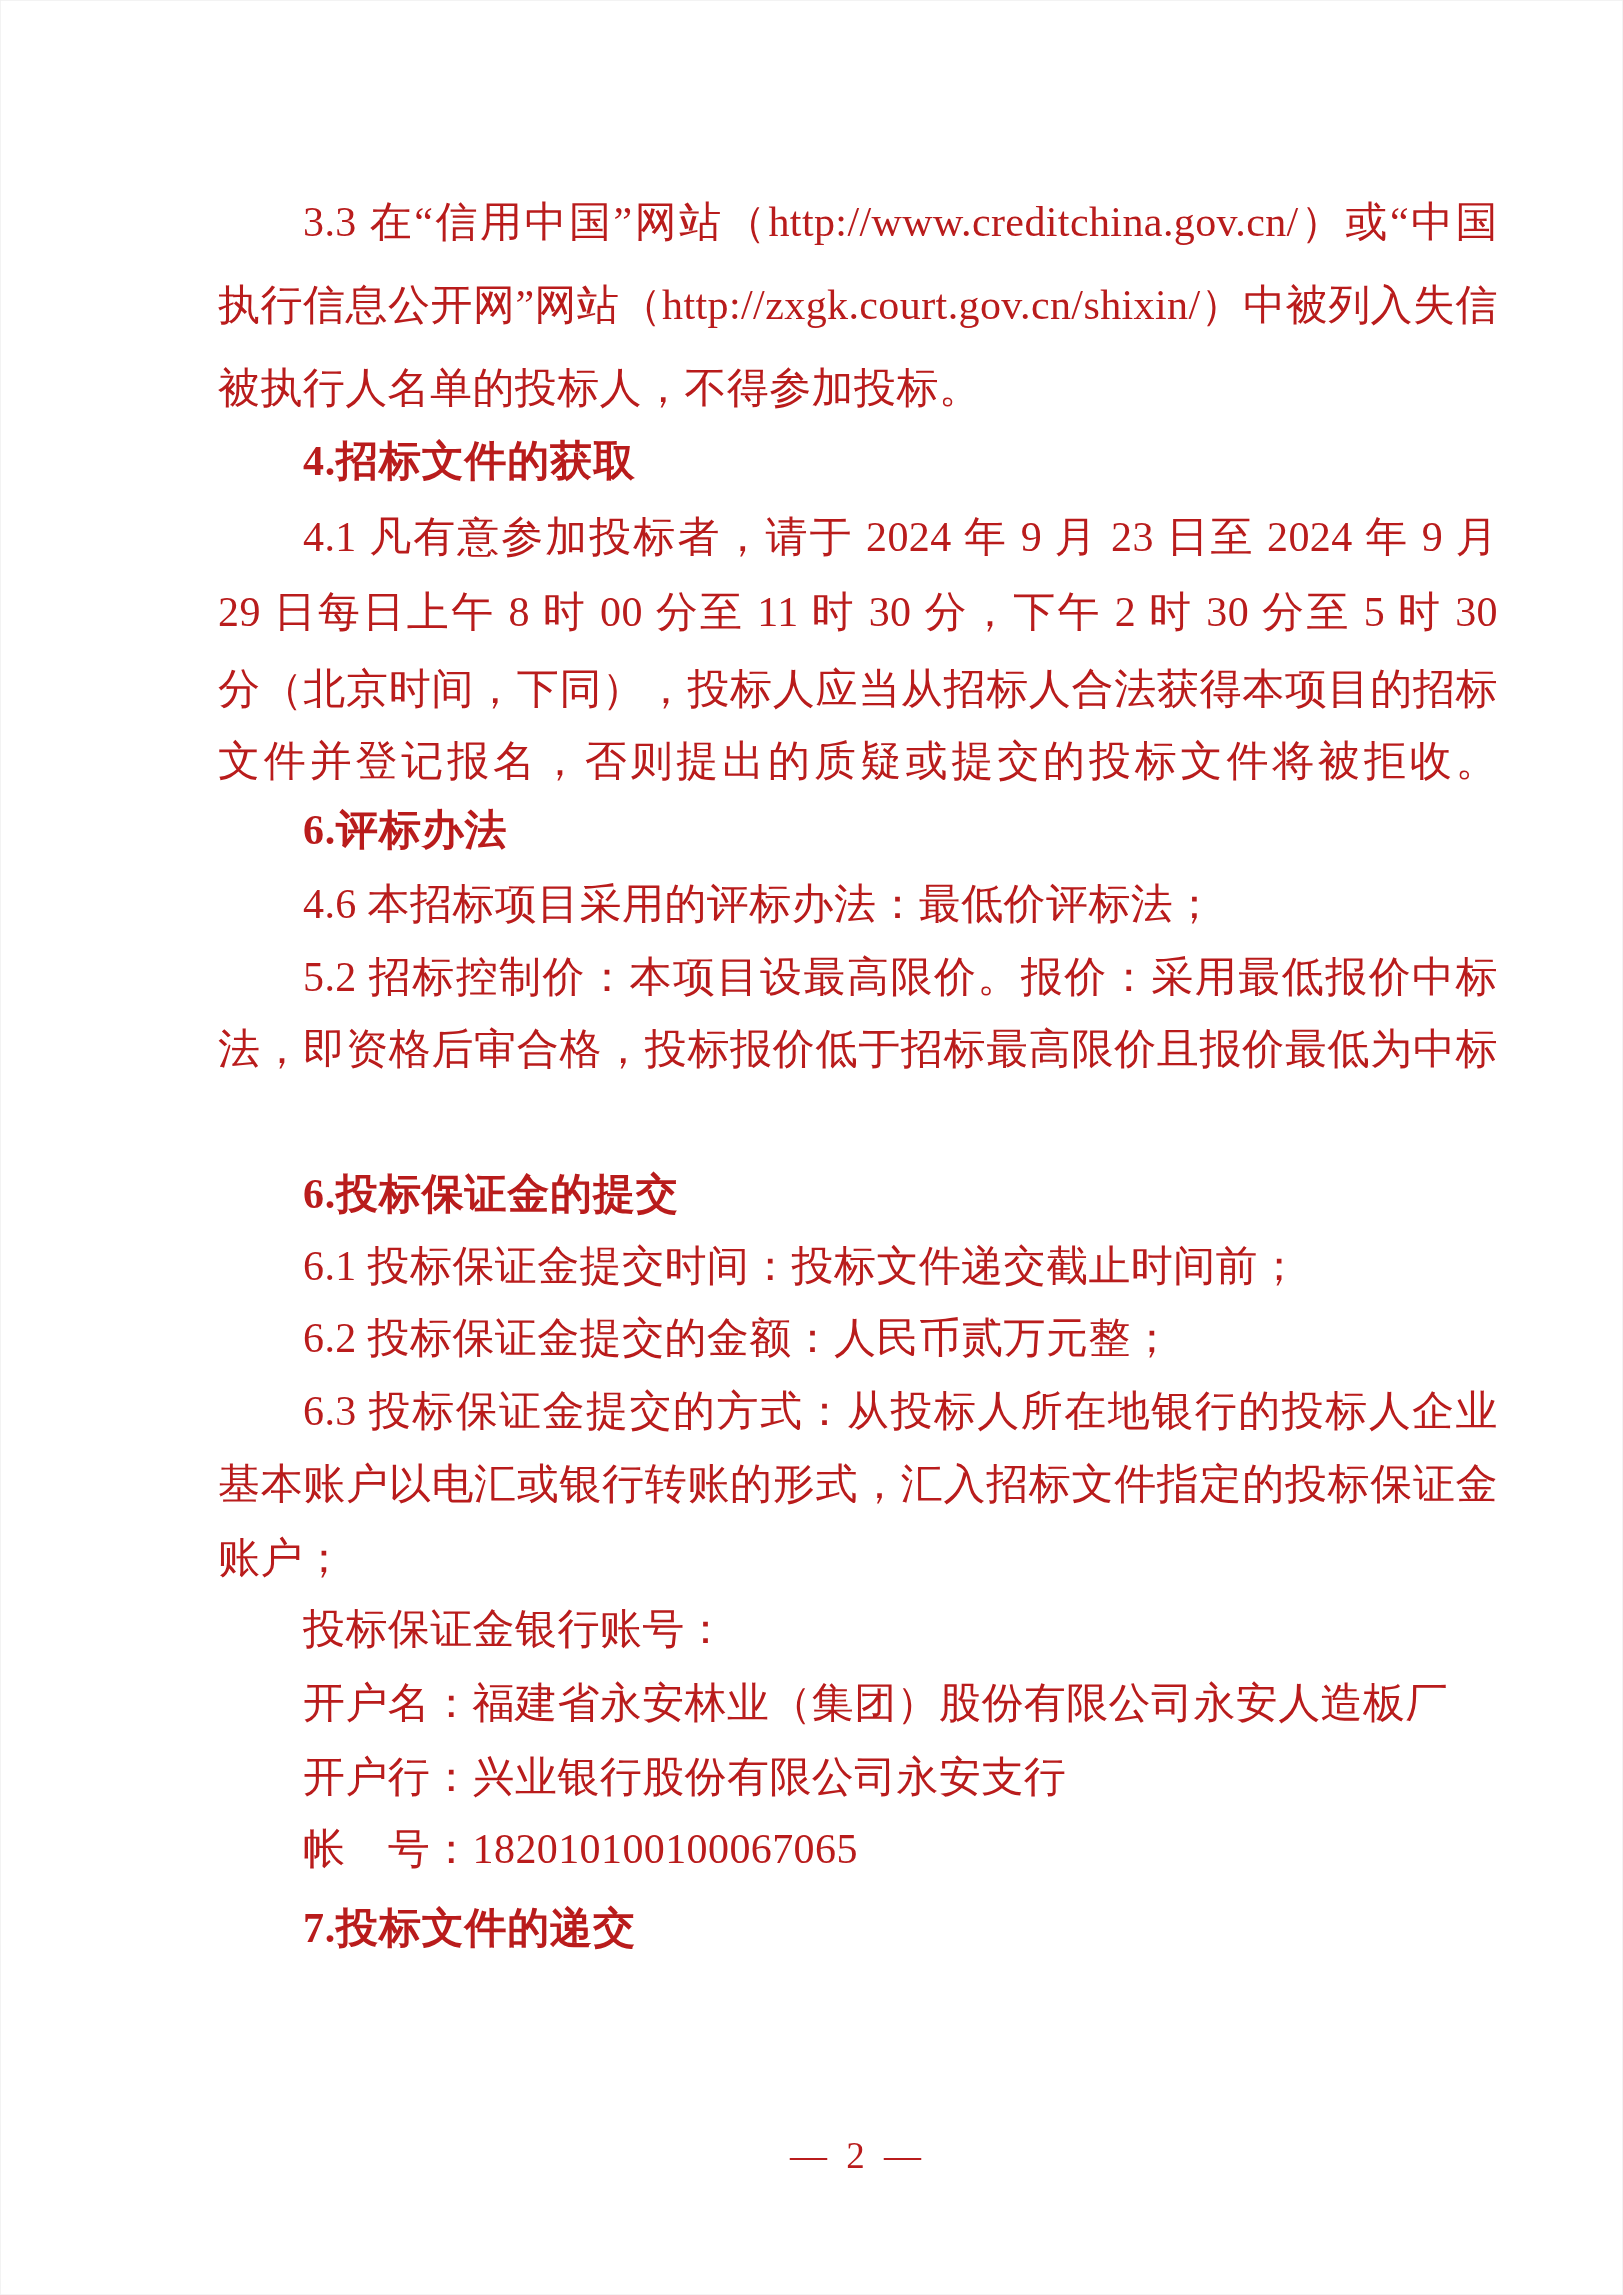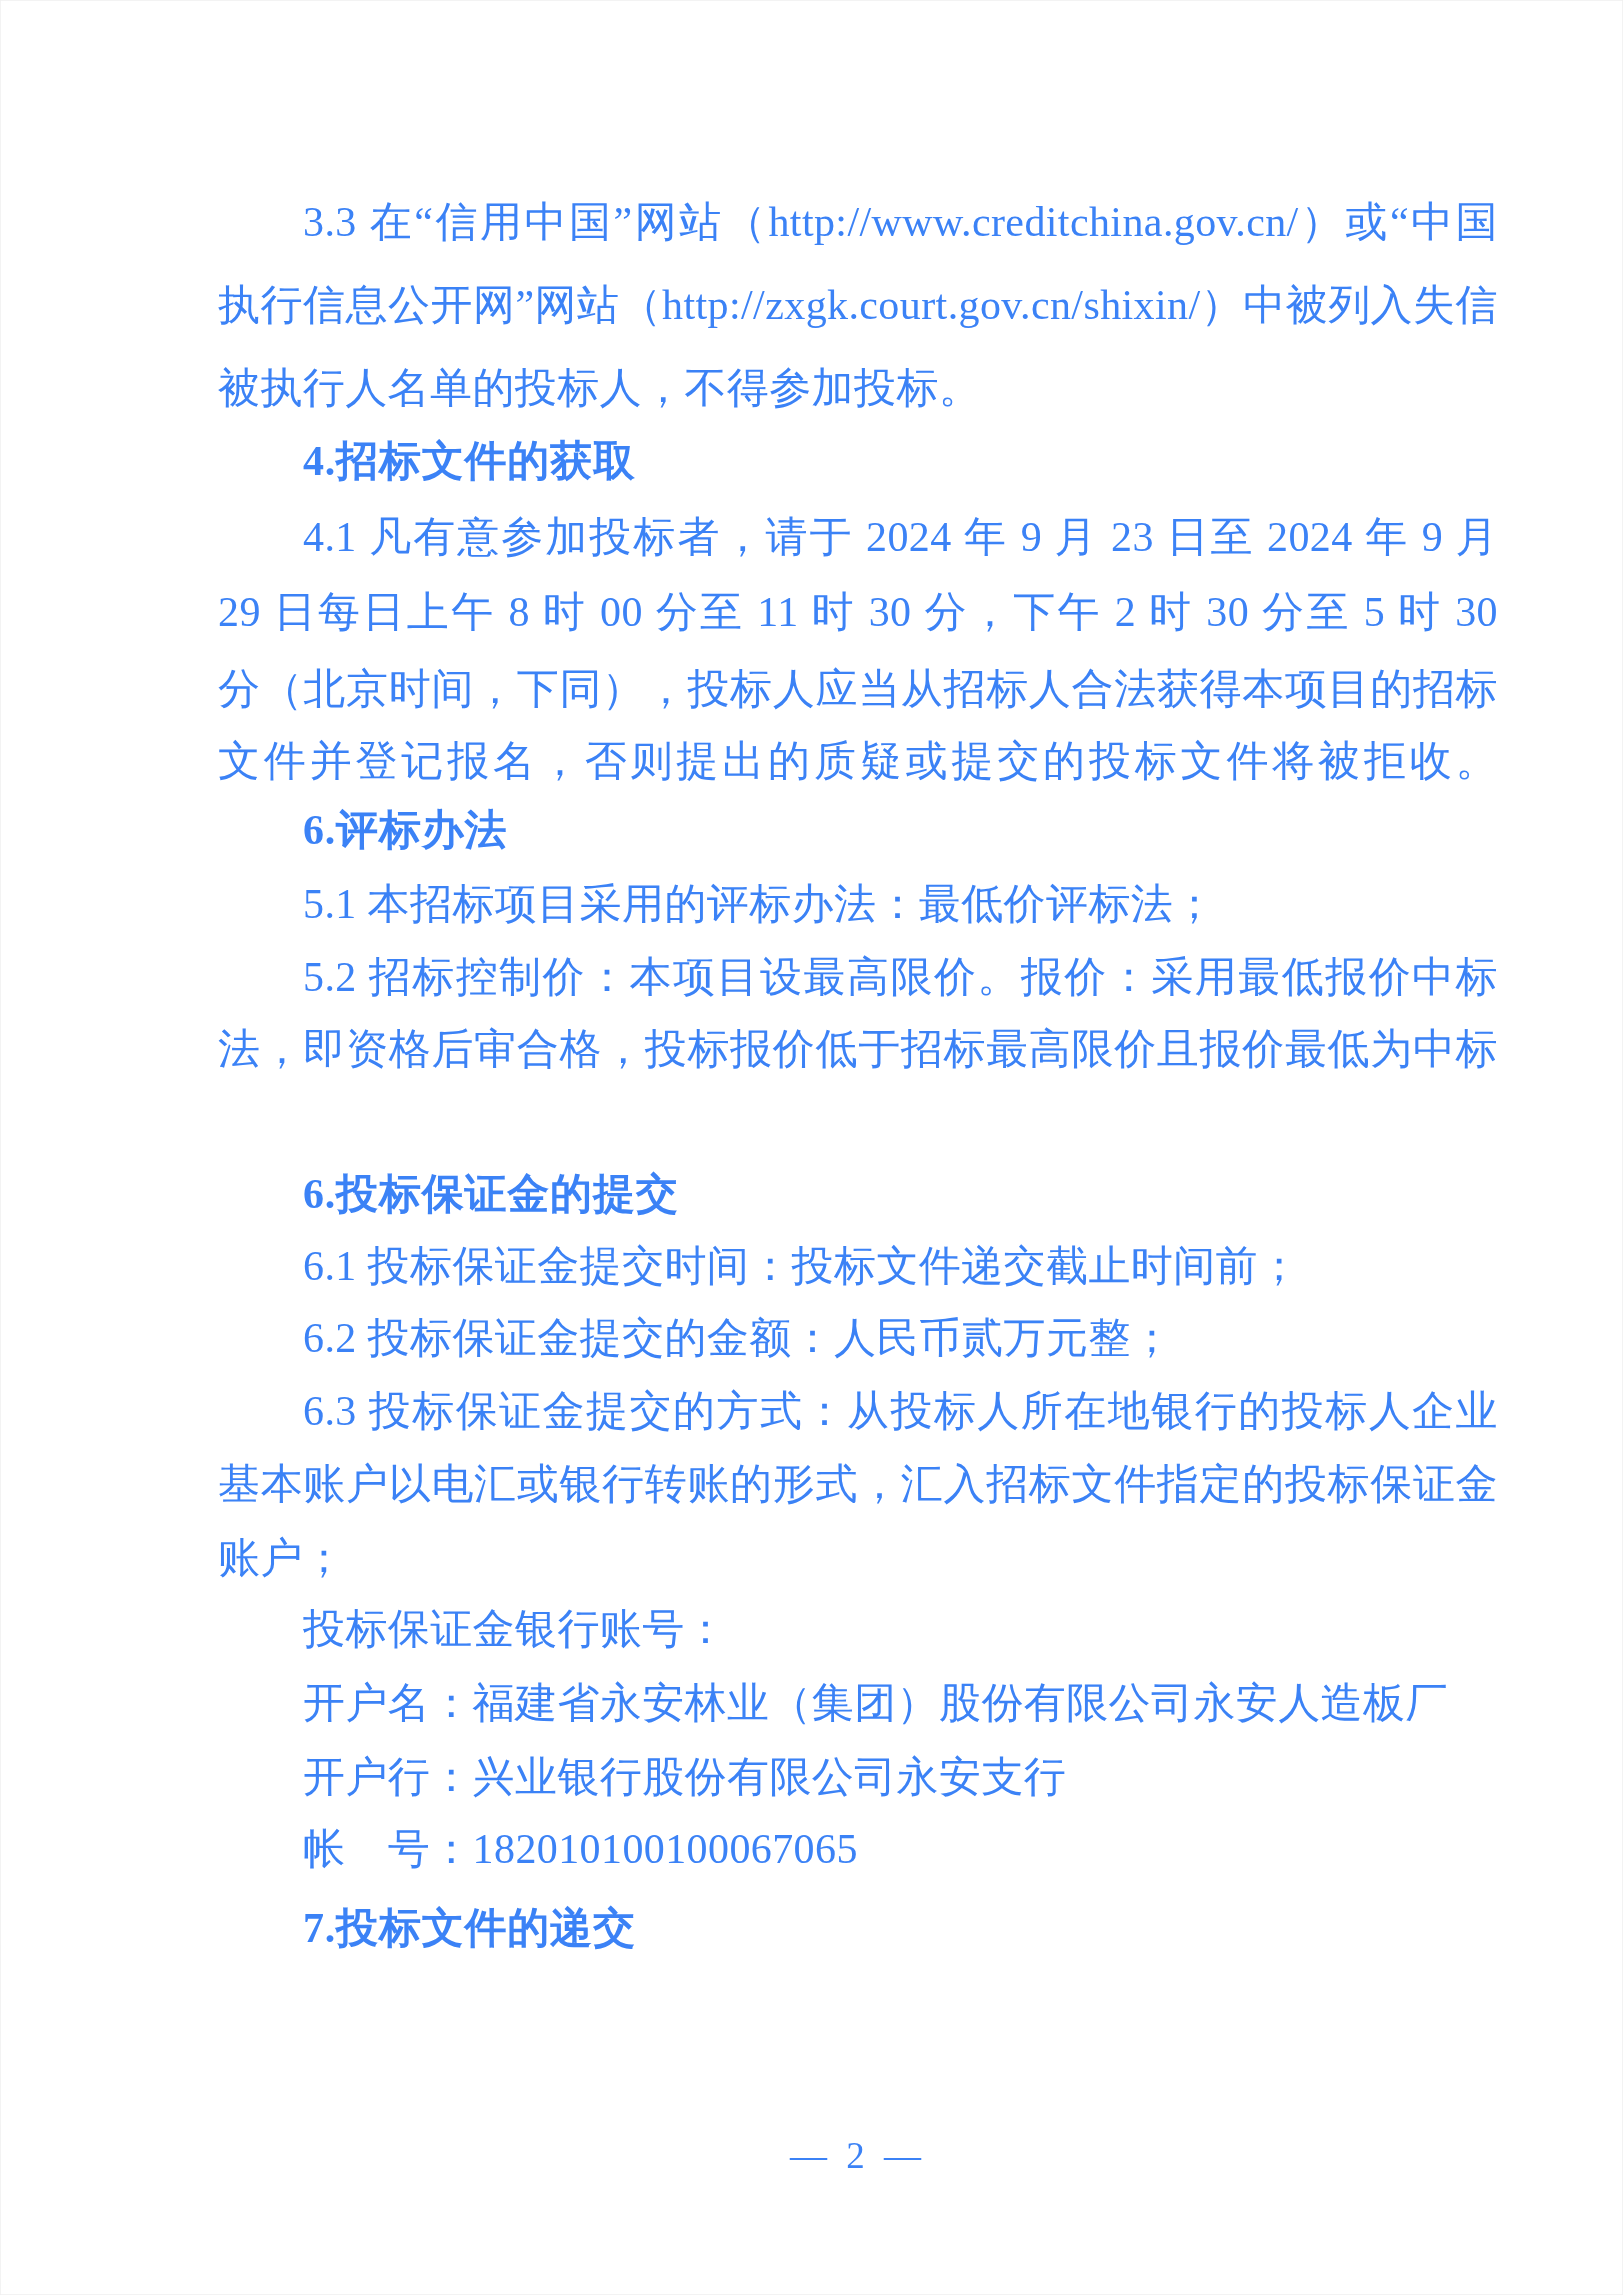--- a/index.html
+++ b/index.html
@@ -7,21 +7,21 @@
     padding: 0;
     background: #ffffff;
   }
   .page {
     position: relative;
     width: 1623px;
     height: 2295px;
     background: #ffffff;
     box-shadow: inset 0 0 0 0.8px #f0f0f0;
     font-family: "Liberation Serif", "DejaVu Serif", serif;
-    color: #3b82f6;
+    color: #b91c1c;
     overflow: hidden;
   }
   .line {
     position: absolute;
     left: 218px;
     width: 1280px;
     font-size: 42px;
     line-height: 1.1;
     white-space: nowrap;
     letter-spacing: 0.4px;
@@ -58,21 +58,21 @@
   <div class="line" style="top:365px">被执行人名单的投标人，不得参加投标。</div>
   <div class="line justify" style="top:282px">执行信息公开网”网站（http://zxgk.court.gov.cn/shixin/）中被列入失信</div>
 
   <div class="line heading" style="top:438px">4.招标文件的获取</div>
   <div class="line first justify" style="top:514px">4.1 凡有意参加投标者，请于 2024 年 9 月 23 日至 2024 年 9 月</div>
   <div class="line justify" style="top:589px">29 日每日上午 8 时 00 分至 11 时 30 分，下午 2 时 30 分至 5 时 30</div>
   <div class="line justify" style="top:666px">分（北京时间，下同），投标人应当从招标人合法获得本项目的招标</div>
   <div class="line justify" style="top:738px">文件并登记报名，否则提出的质疑或提交的投标文件将被拒收。</div>
 
   <div class="line heading" style="top:807px">6.评标办法</div>
-  <div class="line first" style="top:881px">5.1 本招标项目采用的评标办法：最低价评标法；</div>
+  <div class="line first" style="top:881px">4.6 本招标项目采用的评标办法：最低价评标法；</div>
   <div class="line first justify" style="top:954px">5.2 招标控制价：本项目设最高限价。报价：采用最低报价中标</div>
   <div class="line justify" style="top:1026px">法，即资格后审合格，投标报价低于招标最高限价且报价最低为中标</div>
 
   <div class="line heading" style="top:1171px">6.投标保证金的提交</div>
   <div class="line first" style="top:1243px">6.1 投标保证金提交时间：投标文件递交截止时间前；</div>
   <div class="line first" style="top:1315px">6.2 投标保证金提交的金额：人民币贰万元整；</div>
   <div class="line first justify" style="top:1388px">6.3 投标保证金提交的方式：从投标人所在地银行的投标人企业</div>
   <div class="line justify" style="top:1461px">基本账户以电汇或银行转账的形式，汇入招标文件指定的投标保证金</div>
   <div class="line" style="top:1535px">账户；</div>
 

